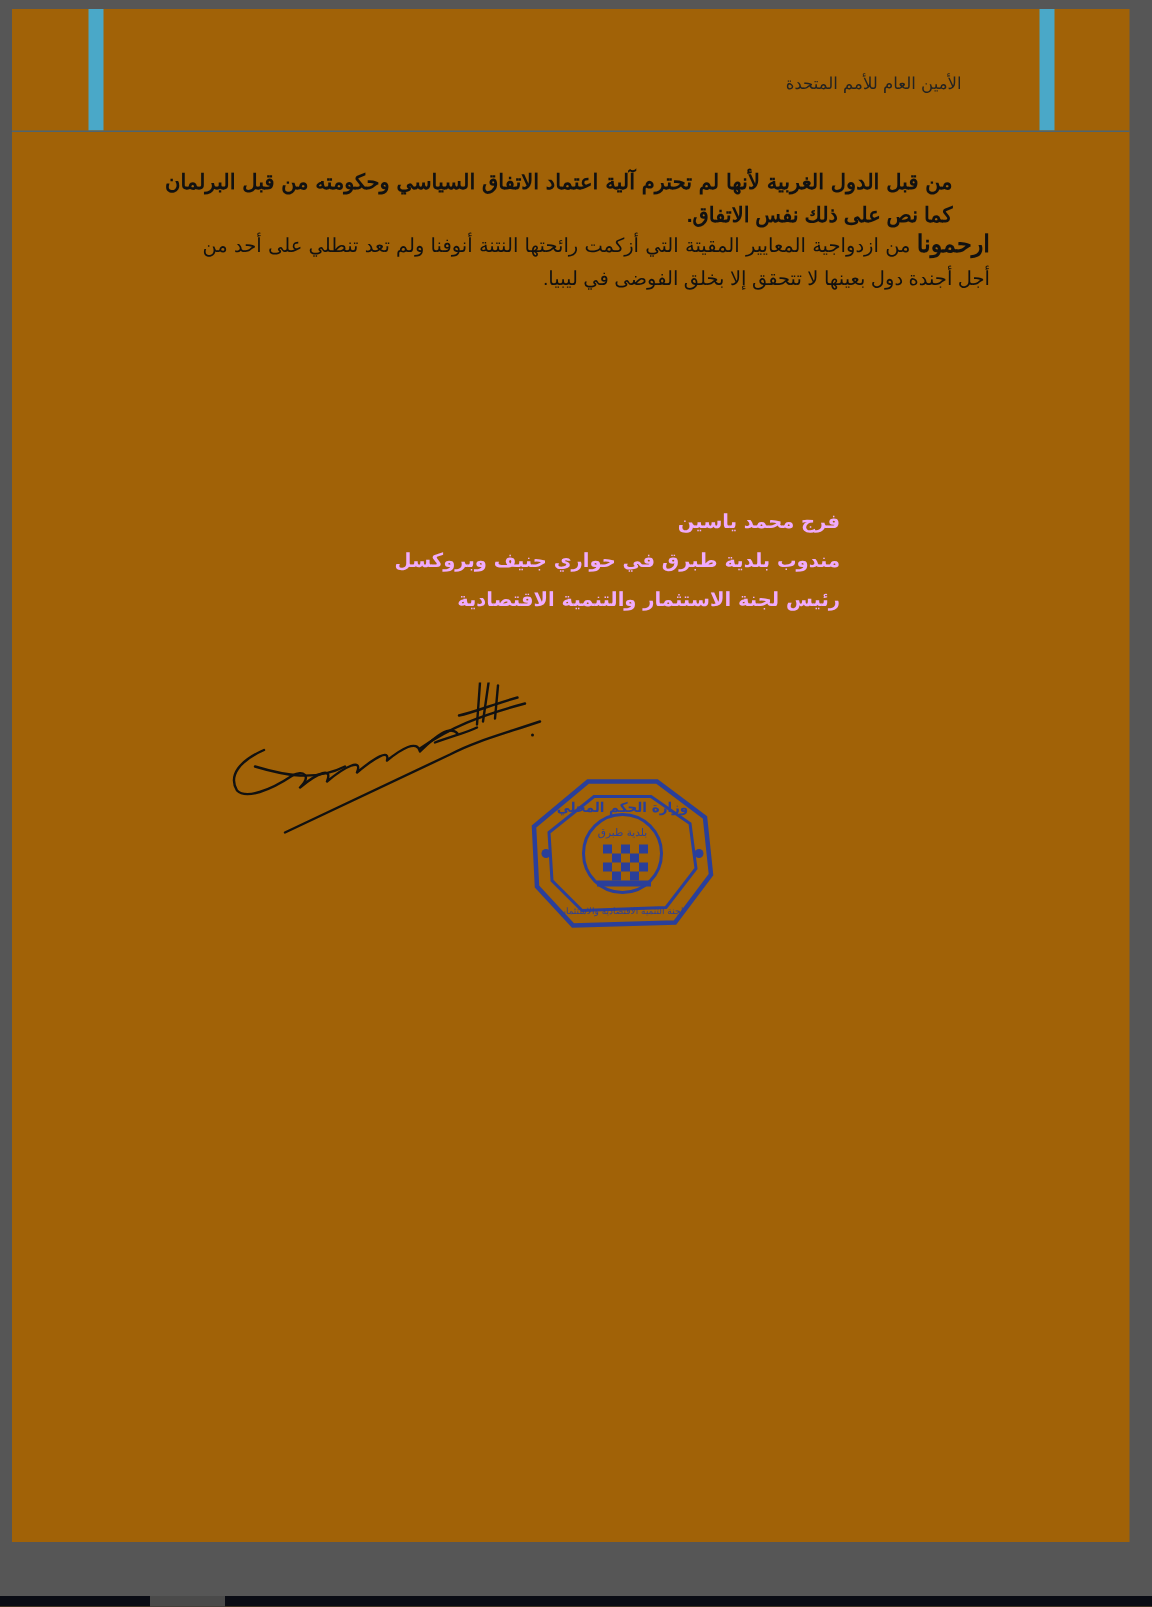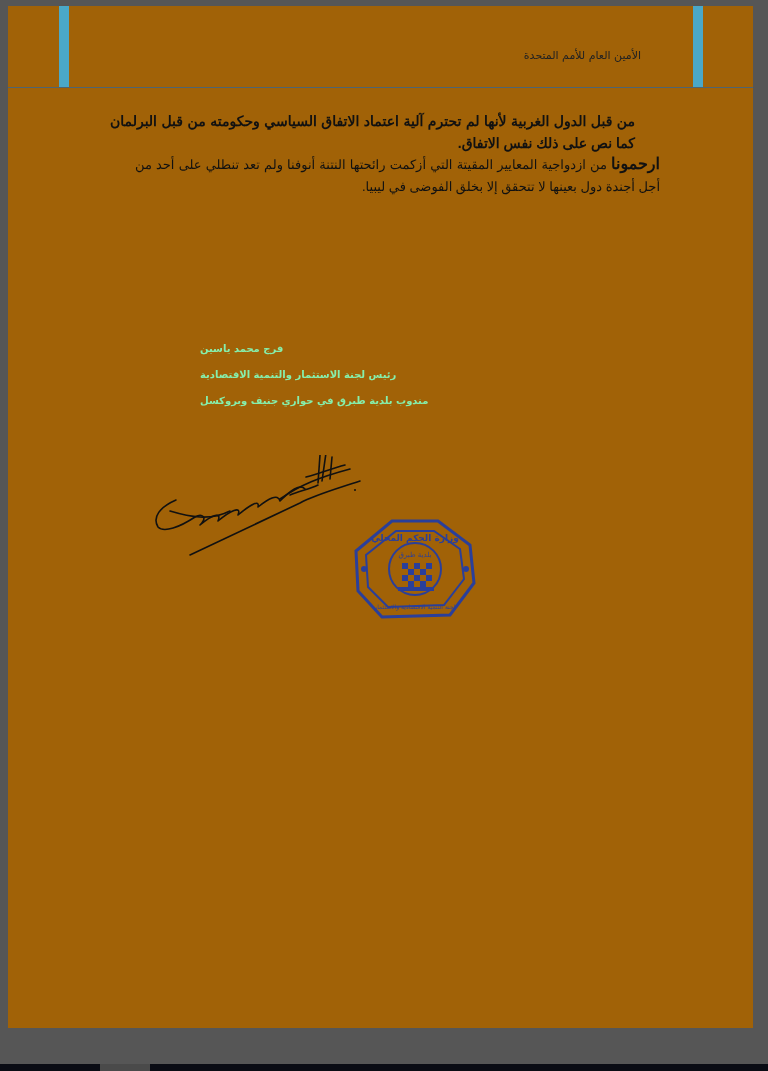--- a/index.html
+++ b/index.html
@@ -28,23 +28,23 @@
     direction:rtl; white-space:nowrap;
   }
   .para {
     position:absolute; left:110px; width:525px; direction:rtl; text-align:justify;
     color:#111; font-family:"Liberation Sans", sans-serif;
   }
   .para1 { top:92px; font-size:14px; font-weight:bold; line-height:22px;margin-top:18px; }
   .para2 { top:153px; font-size:13px; line-height:22px;margin-left:25px; }
   .para2 .lead { font-weight:bold; font-size:16px; }
   .sig-block {
-    position:absolute; left:200px; top:336px; width:360px; text-align:left;
+    position:absolute; left:200px; top:336px; width:360px; text-align:right;
     direction:rtl; font-family:"DejaVu Sans", sans-serif; font-weight:bold;
-    font-size:10px; line-height:26px; color:#86efac;
+    font-size:13px; line-height:26px; color:#f0abfc;
   }
   .signature { position:absolute; left:150px; top:455px; width:230px; height:110px; }
   .stamp { position:absolute; left:352px; top:517px; width:126px; height:104px; }
   .bottom-strip {
     position:absolute; left:0; top:1064px; width:768px; height:7px; background:#0a0c14;
   }
   .scroll-thumb {
     position:absolute; left:100px; top:1064px; width:50px; height:7px; background:#4a4a4a;
   }
 </style>
@@ -57,22 +57,22 @@
   <div class="header-title">الأمين العام للأمم المتحدة</div>
   <div class="header-rule"></div>
 </div>
 
 <div class="para para1">من قبل الدول الغربية لأنها لم تحترم آلية اعتماد الاتفاق السياسي وحكومته من قبل البرلمان كما نص على ذلك نفس الاتفاق.</div>
 
 <div class="para para2"><span class="lead">ارحمونا</span><span> من ازدواجية المعايير المقيتة التي أزكمت رائحتها النتنة أنوفنا ولم تعد تنطلي على أحد من أجل أجندة دول بعينها لا تتحقق إلا بخلق الفوضى في ليبيا.</span></div>
 
 <div class="sig-block">
   <div>فرج محمد ياسين</div>
+  <div>مندوب بلدية طبرق في حواري جنيف وبروكسل</div>
   <div>رئيس لجنة الاستثمار والتنمية الاقتصادية</div>
-  <div>مندوب بلدية طبرق في حواري جنيف وبروكسل</div>
 </div>
 
 <svg class="signature" viewBox="0 0 230 110">
   <g fill="none" stroke="#111" stroke-width="1.6" stroke-linecap="round" stroke-linejoin="round">
     <path d="M 26 45 C 10 52, 2 62, 8 72 C 14 78, 30 72, 45 62 C 52 58, 58 62, 50 70 C 62 60, 72 56, 68 66 C 80 56, 92 50, 88 60 C 100 50, 110 44, 108 52 C 118 44, 128 38, 130 46 C 140 36, 150 28, 155 34"></path>
     <path d="M 40 100 L 150 48 C 165 40, 180 36, 210 26"></path>
     <path d="M 130 44 C 150 30, 170 22, 200 14"></path>
     <path d="M 170 0 L 168 28"></path>
     <path d="M 176 -2 L 172 26"></path>
     <path d="M 182 2 L 180 24"></path>

